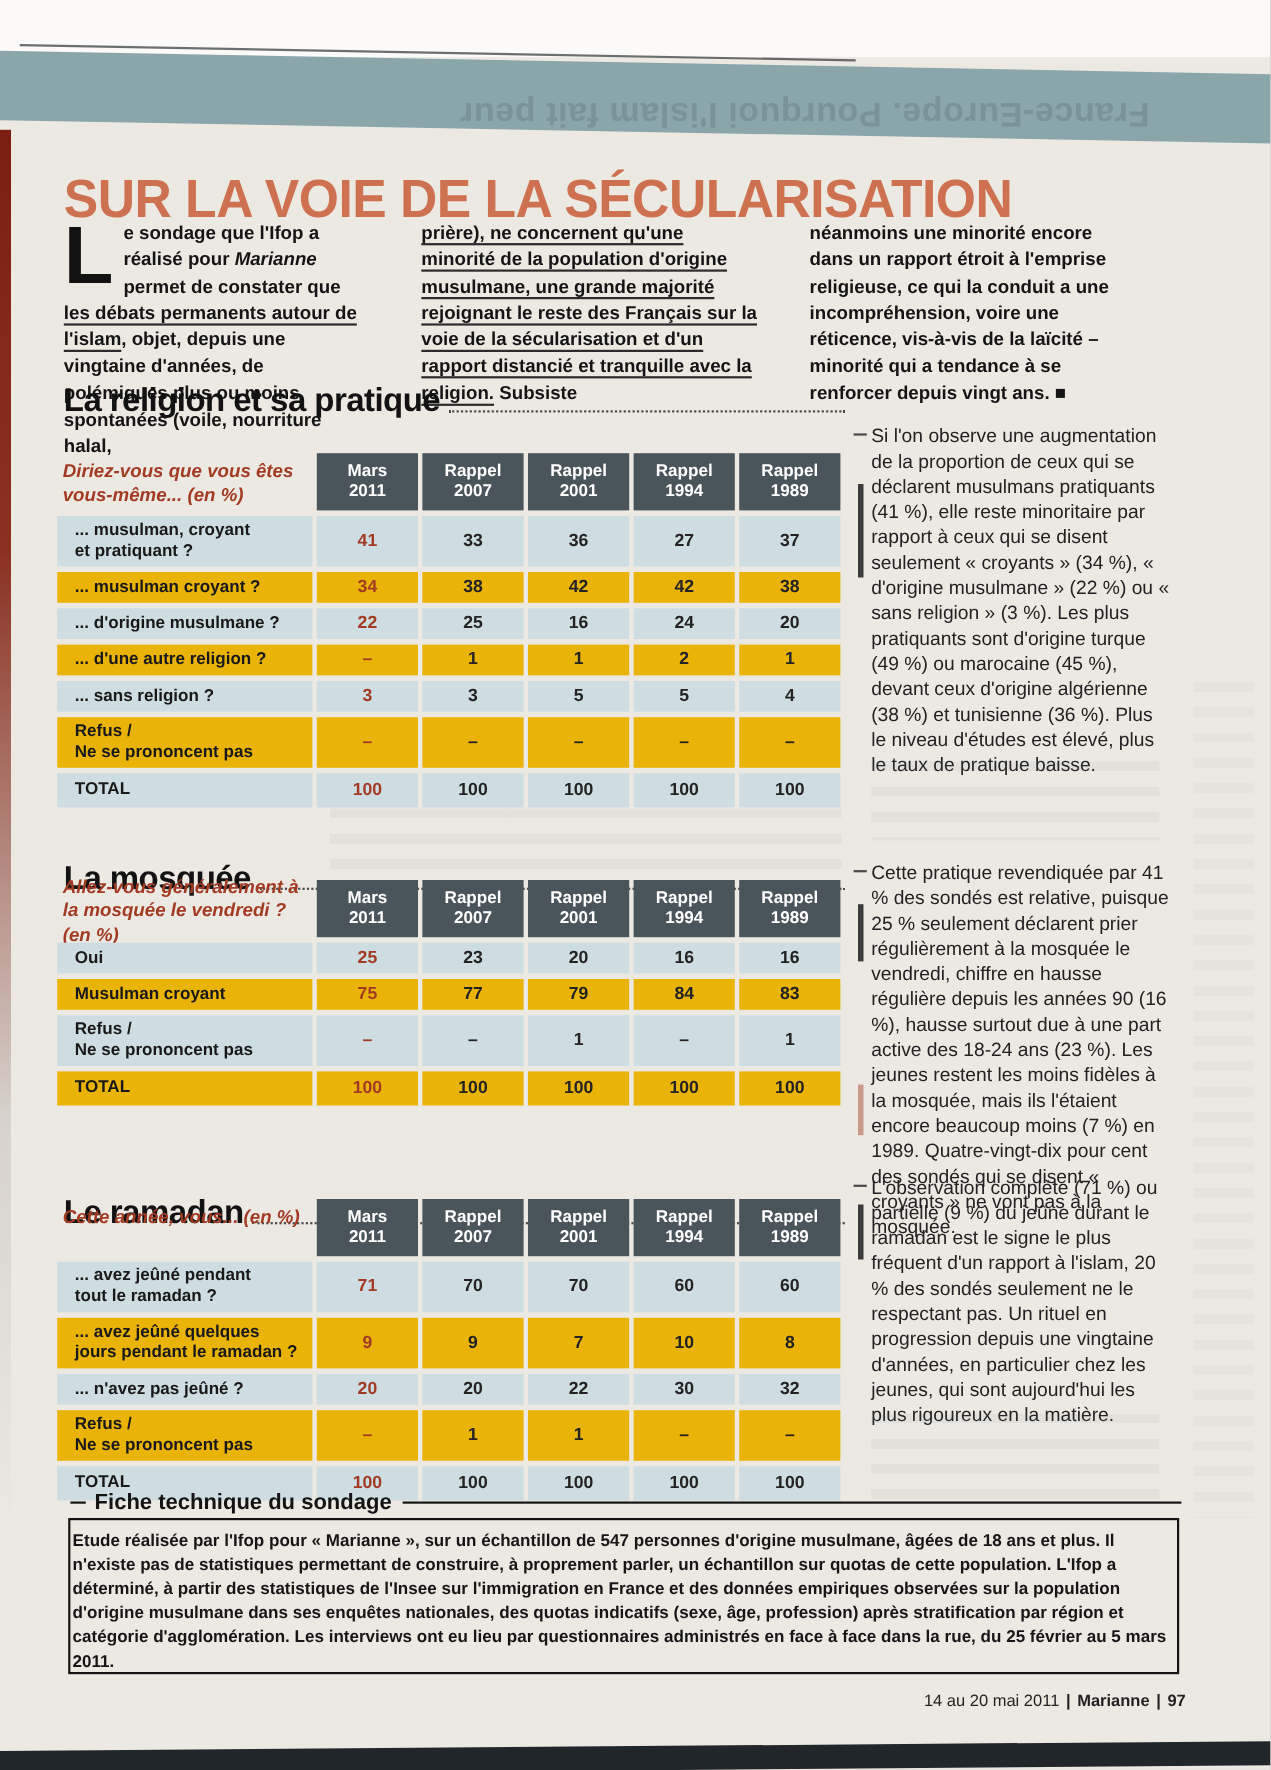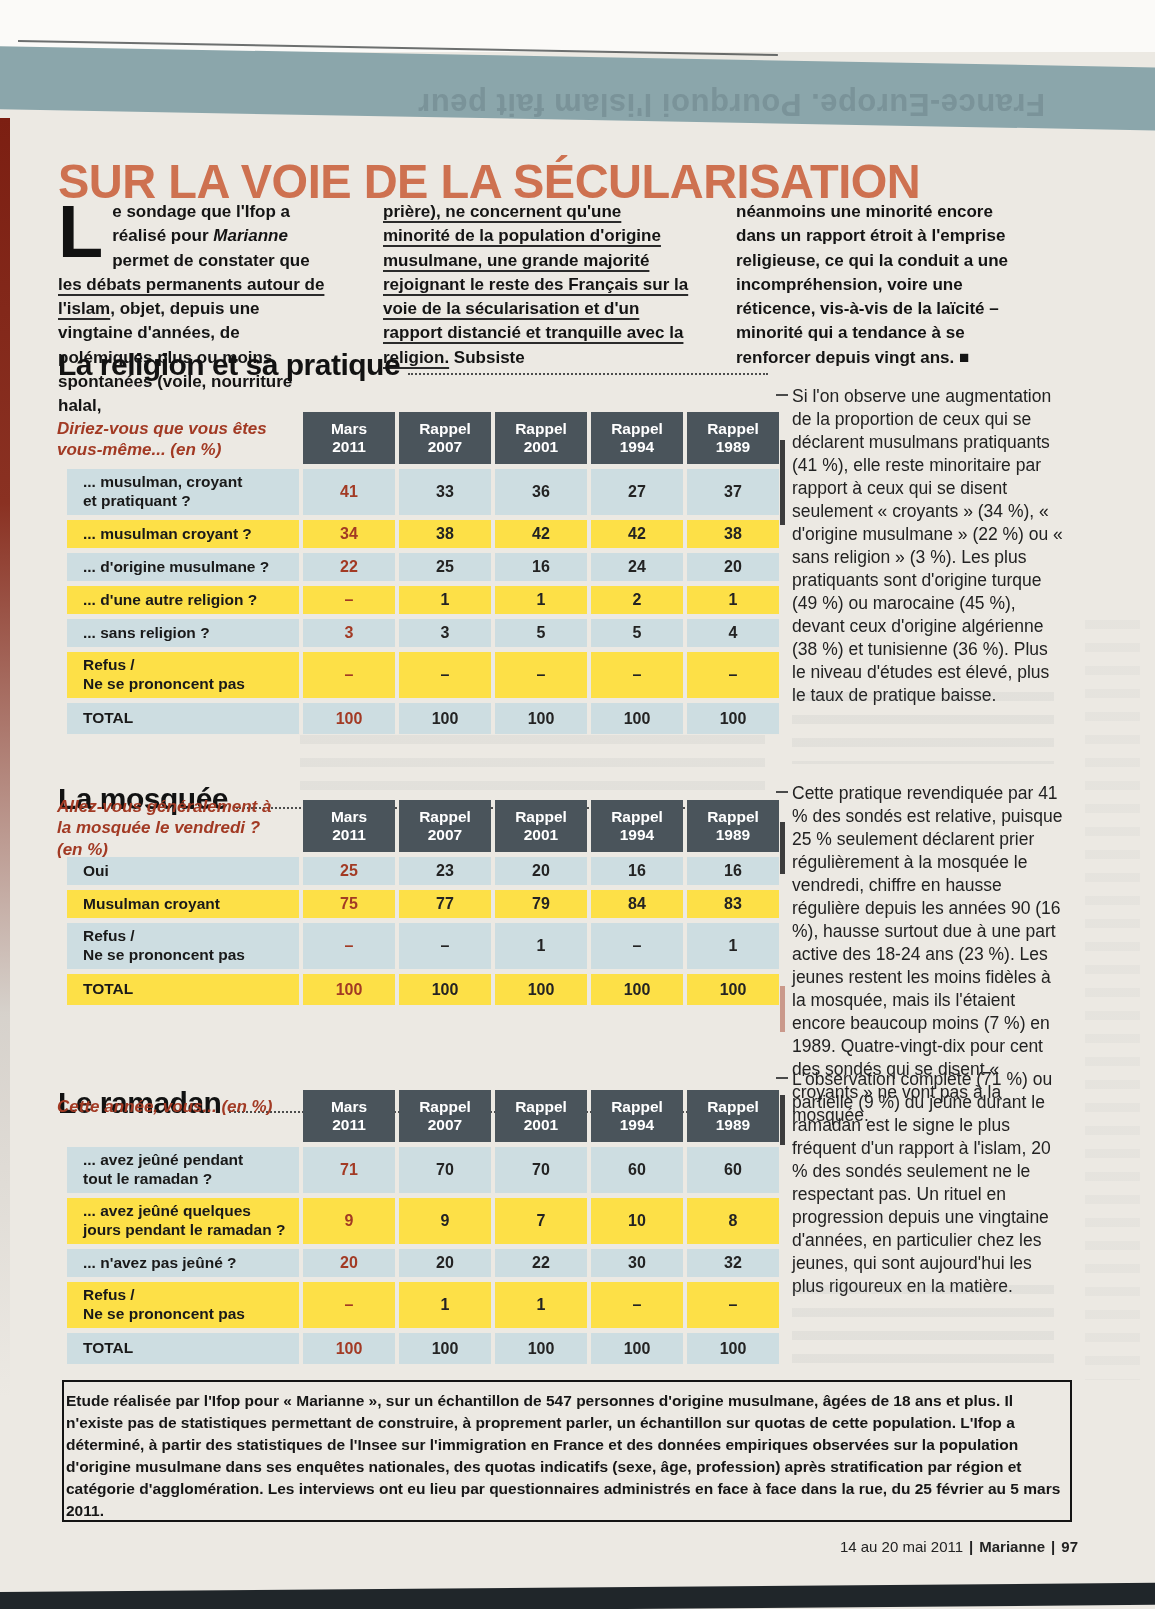--- a/index.html
+++ b/index.html
@@ -36,33 +36,33 @@
   .intro p{margin:0;}
   .dropcap{float:left;font-size:74px;line-height:56px;font-weight:900;color:#121212;padding:4px 9px 2px 0;}
   .u{text-decoration:underline;text-decoration-thickness:1.5px;text-underline-offset:4px;text-decoration-color:#2b2b2b;}
   .it{font-style:italic;}
   
   .sec-title-row{position:absolute;left:58px;width:712px;display:flex;align-items:flex-end;text-align:center;}
   .sec-title{font-size:30px;font-weight:900;letter-spacing:-.5px;color:#121212;margin:0;line-height:1;}
   .leader{flex:1;border-bottom:2px dotted #4c4c4c;margin:0 2px 5px 8px;height:0;}
   
   .tbl{
-    position:absolute;left:67px;width:780px;
+    position:absolute;left:52px;width:780px;
     display:grid;grid-template-columns:232px repeat(5,92px);
     column-gap:4px;row-gap:5px;
   }
   .tbl .cell{display:flex;align-items:center;white-space:pre-line;}
   .tbl .th{background:#4a545b;color:#fff;font-weight:700;font-size:15.5px;line-height:1.15;justify-content:center;text-align:center;min-height:52px;}
   .tbl .spacer{background:transparent;min-height:52px;}
   .tbl .lab{font-weight:700;font-size:15.5px;line-height:1.2;padding-left:16px;color:#191919;}
   .tbl .val{justify-content:center;font-weight:700;font-size:16px;color:#232323;}
   .tbl .mars{color:#a23a24;}
   .tbl .row-blue{background:#cdddе1;}
   .tbl .row-blue{background:#cdDDE1;}
-  .tbl .row-salmon{background:#fde047;}
+  .tbl .row-salmon{background:#eab308;}
   .tbl .rh-tall{min-height:46px;}
   .tbl .rh-short{min-height:28px;}
   .tbl .rh-total{min-height:31px;}
   .tbl-question{
     position:absolute;width:226px;left:57px;
     color:#a23a24;font-weight:700;font-style:italic;font-size:17px;line-height:1.25;
   }
   
   .aside{
     position:absolute;left:792px;width:272px;
@@ -285,20 +285,25 @@
       <div class="cell val row-blue rh-total">100</div>
     </div>
   <div class="aside" style="top:1068px;">L'observation complète (71 %) ou partielle (9 %) du jeûne durant le ramadan est le signe le plus fréquent d'un rapport à l'islam, 20 % des sondés seulement ne le respectant pas. Un rituel en progression depuis une vingtaine d'années, en particulier chez les jeunes, qui sont aujourd'hui les plus rigoureux en la matière.</div>
   <div class="vrule" style="left:780px;top:1095px;height:50px;"></div>
 
   <div class="ghost" style="left:300px;top:735px;width:465px;height:58px;"></div>
   <div class="ghost" style="left:792px;top:692px;width:262px;height:72px;"></div>
   <div class="ghost" style="left:792px;top:1285px;width:262px;height:85px;"></div>
   <div class="ghost" style="left:1085px;top:620px;width:55px;height:760px;opacity:.35;"></div>
 
+  <div class="fiche-head">
+    <div class="fiche-dash"></div>
+    <h3 class="fiche-title">Fiche technique du sondage</h3>
+    <div class="fiche-lead"></div>
+  </div>
   <div class="fiche-box">Etude réalisée par l'Ifop pour « Marianne », sur un échantillon de 547 personnes d'origine musulmane, âgées de 18 ans et plus. Il n'existe pas de statistiques permettant de construire, à proprement parler, un échantillon sur quotas de cette population. L'Ifop a déterminé, à partir des statistiques de l'Insee sur l'immigration en France et des données empiriques observées sur la population d'origine musulmane dans ses enquêtes nationales, des quotas indicatifs (sexe, âge, profession) après stratification par région et catégorie d'agglomération. Les interviews ont eu lieu par questionnaires administrés en face à face dans la rue, du 25 février au 5 mars 2011.</div>
 
   <div class="footer">
     <span>14 au 20 mai 2011</span><span class="sep">|</span><span class="mag">Marianne</span><span class="sep">|</span><span class="pg">97</span>
   </div>
 
   <div class="bottom-bar"></div>
 
 </div>
 

